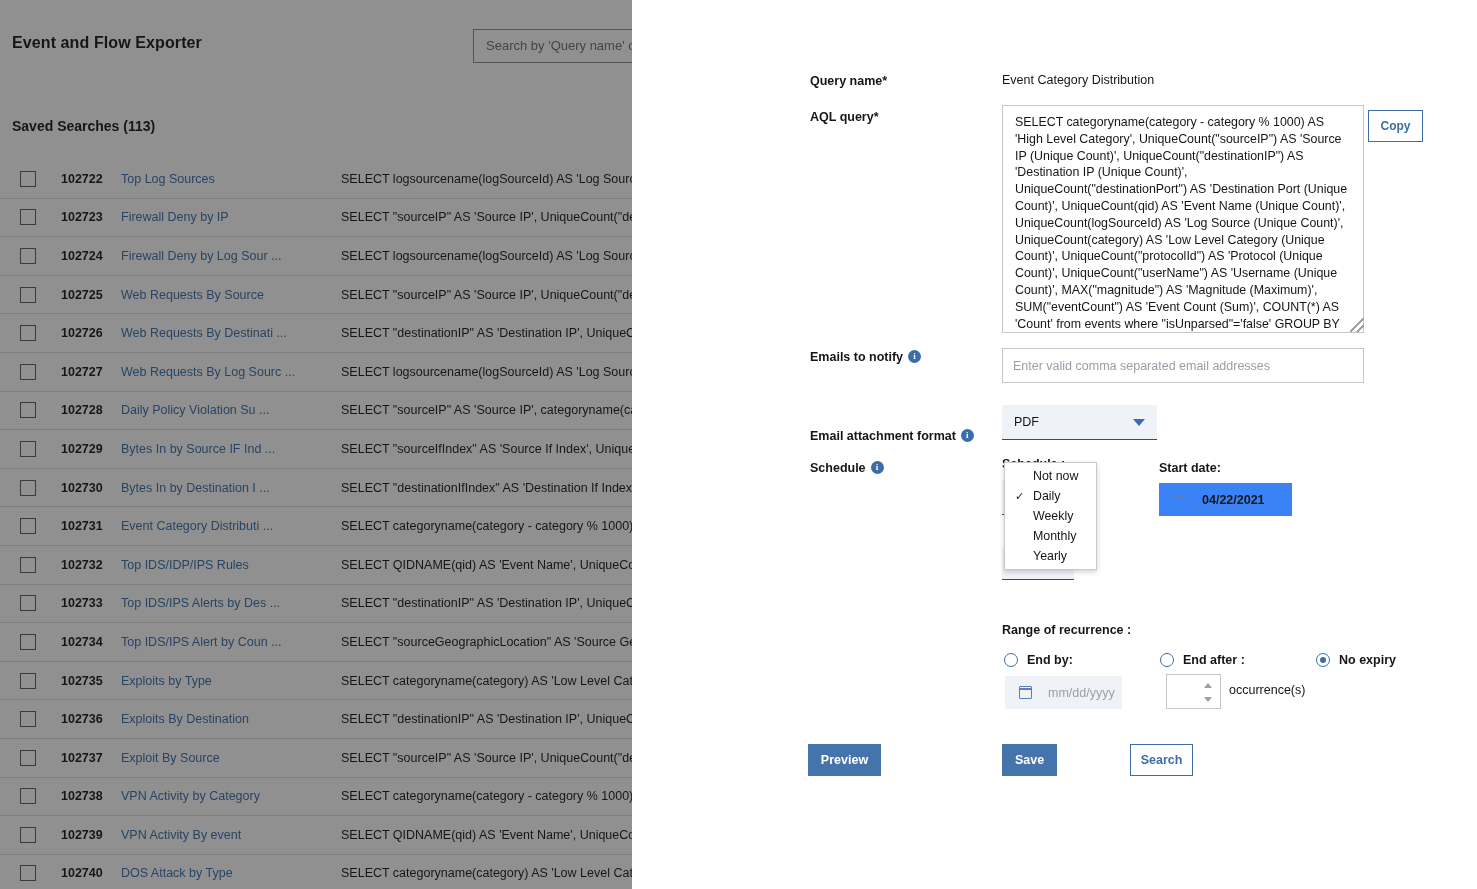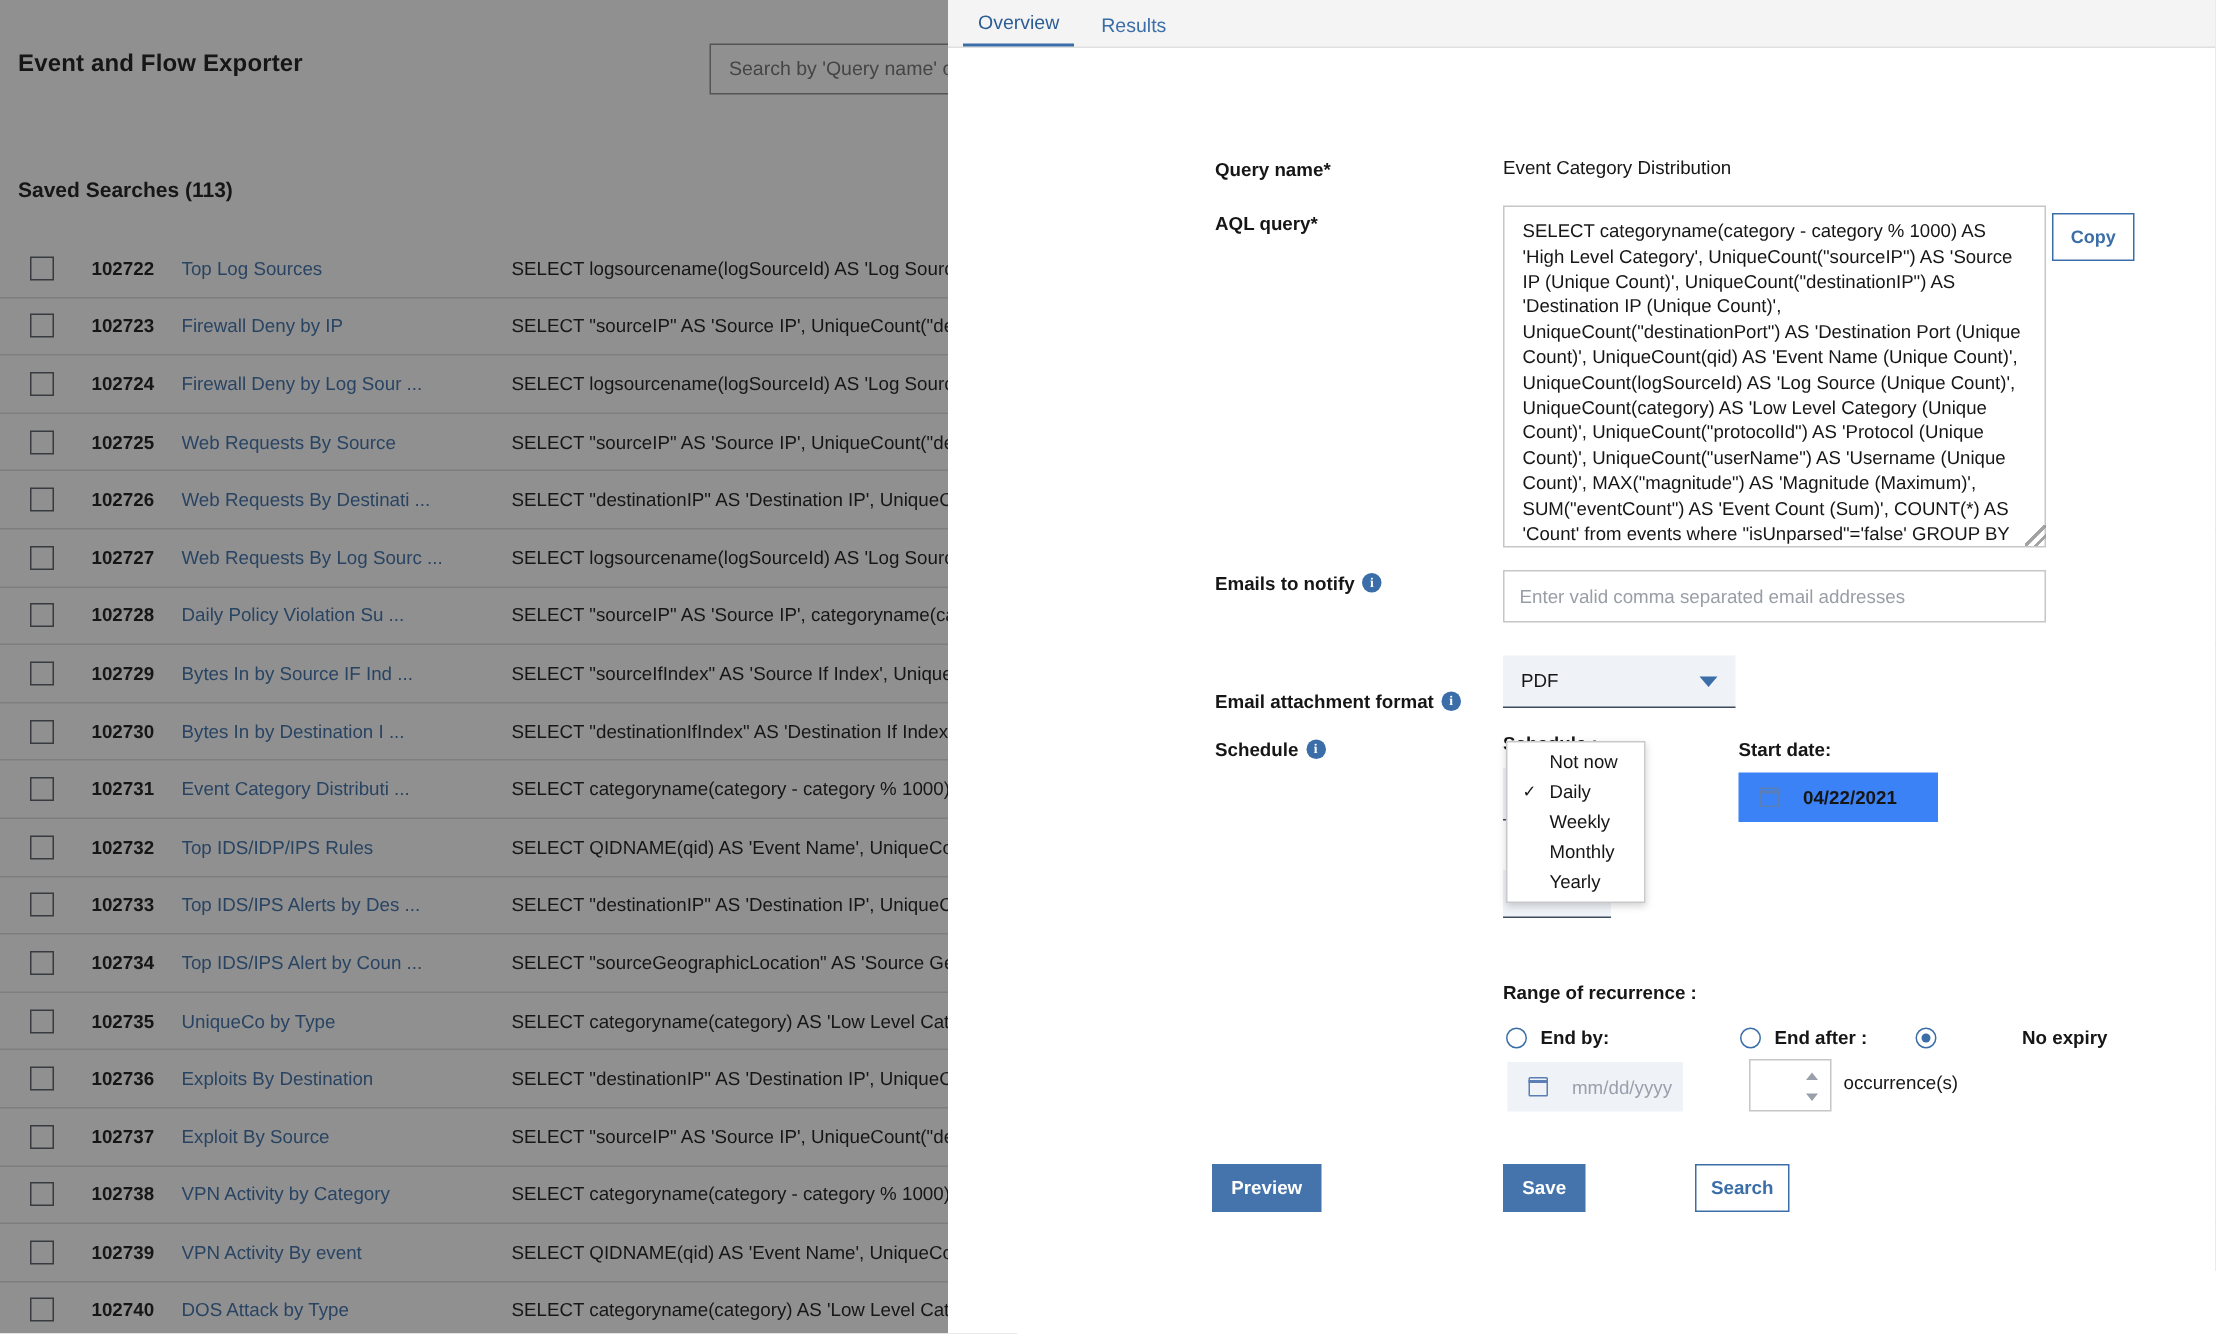--- a/index.html
+++ b/index.html
@@ -295,21 +295,21 @@
       </div>
       <div class="row">
         <span class="cb"></span>
         <span class="c-id">102734</span>
         <span class="c-name">Top IDS/IPS Alert by Coun ...</span>
         <span class="c-aql">SELECT "sourceGeographicLocation" AS 'Source Geogr</span>
       </div>
       <div class="row">
         <span class="cb"></span>
         <span class="c-id">102735</span>
-        <span class="c-name">UniqueCo by Type</span>
+        <span class="c-name">Exploits by Type</span>
         <span class="c-aql">SELECT categoryname(category) AS 'Low Level Catego</span>
       </div>
       <div class="row">
         <span class="cb"></span>
         <span class="c-id">102736</span>
         <span class="c-name">Exploits By Destination</span>
         <span class="c-aql">SELECT "destinationIP" AS 'Destination IP', UniqueCou</span>
       </div>
       <div class="row">
         <span class="cb"></span>
@@ -336,24 +336,20 @@
         <span class="c-aql">SELECT categoryname(category) AS 'Low Level Catego</span>
       </div>
     </div>
 </div>
 
 <div id="scrim"></div>
 
 <div id="modal">
 
 
-  <div id="modal-tabs">
-    <span class="mtab active">Overview</span>
-    <span class="mtab">Results</span>
-  </div>
 
   <div id="modal-body">
 
     <div class="frow flabel" id="query-name-label">Query name*</div>
     <div id="query-name-value">Event Category Distribution</div>
 
     <div class="frow flabel" id="aql-label">AQL query*</div>
     <textarea id="aql-box" style="">SELECT categoryname(category - category % 1000) AS 'High Level Category', UniqueCount("sourceIP") AS 'Source IP (Unique Count)', UniqueCount("destinationIP") AS 'Destination IP (Unique Count)', UniqueCount("destinationPort") AS 'Destination Port (Unique Count)', UniqueCount(qid) AS 'Event Name (Unique Count)', UniqueCount(logSourceId) AS 'Log Source (Unique Count)', UniqueCount(category) AS 'Low Level Category (Unique Count)', UniqueCount("protocolId") AS 'Protocol (Unique Count)', UniqueCount("userName") AS 'Username (Unique Count)', MAX("magnitude") AS 'Magnitude (Maximum)', SUM("eventCount") AS 'Event Count (Sum)', COUNT(*) AS 'Count' from events where "isUnparsed"='false' GROUP BY (category - category % 1000) order by "Event Count (Sum)" desc last 6 hours</textarea>
     <div id="aql-resize"></div>
     <div id="copy-btn">Copy</div>
@@ -409,21 +405,21 @@
       <span class="radio-label">End after :</span>
     </div>
     <div id="endafter-field">
       <span class="stepper">
           <i class="up"></i>
           <i class="down"></i>
         </span>
     </div>
     <div id="occurrence-text">occurrence(s)</div>
 
-    <div class="radio-row" style="left:645px;gap:48px;">
+    <div class="radio-row" style="left:684px;">
       <span class="radio checked"></span>
       <span class="radio-label">No expiry</span>
     </div>
 
     <div class="btn" id="preview-btn">Preview</div>
     <div class="btn" id="save-btn">Save</div>
     <div class="btn" id="cancel-btn">Search</div>
   </div>
 </div>
 

